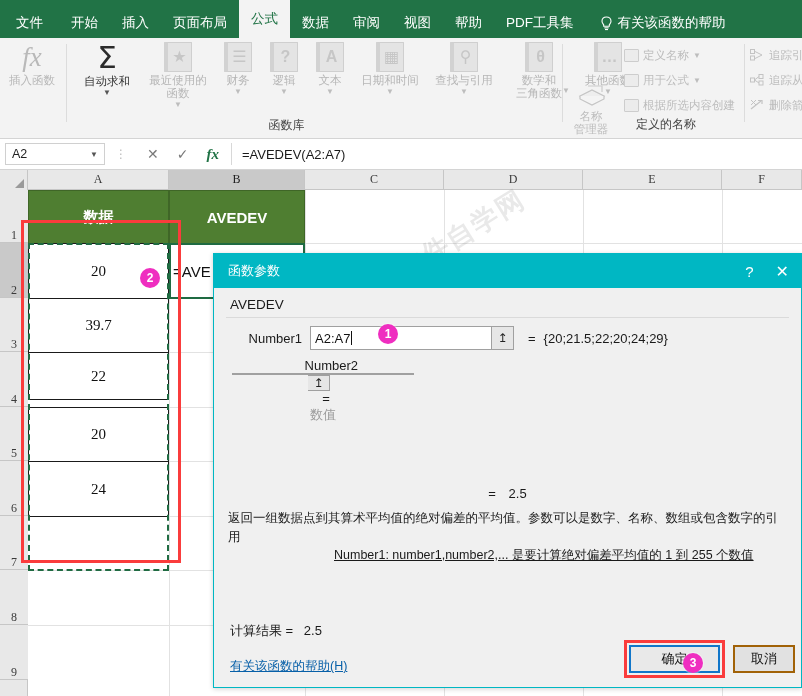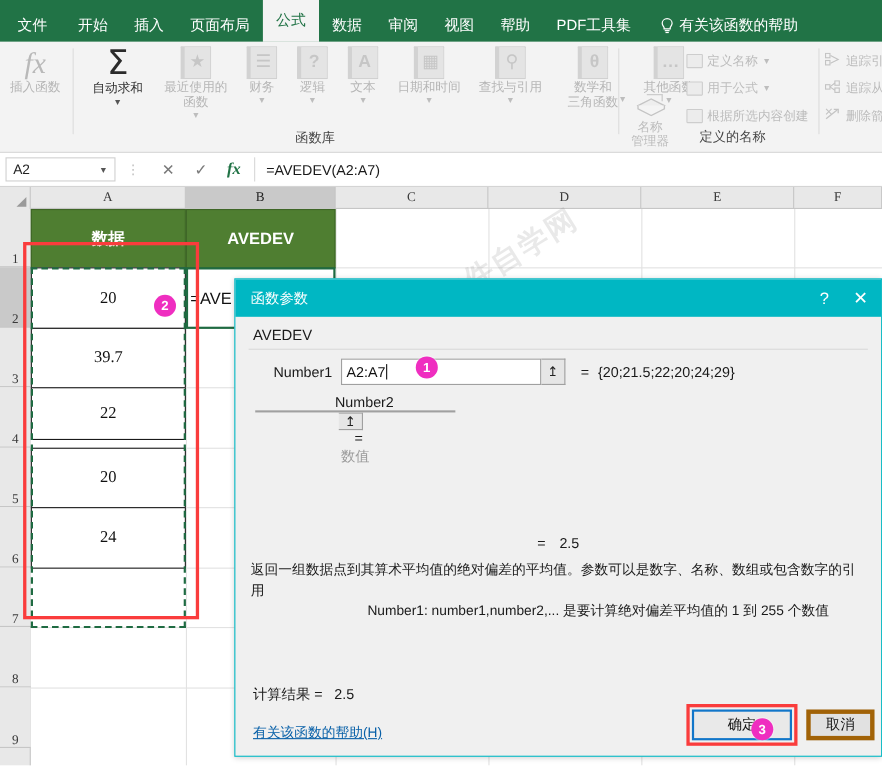--- a/index.html
+++ b/index.html
@@ -211,31 +211,31 @@
   .midresult {
     position: absolute; left: 0; width: 100%; text-align: center;
     font-size: 13px; color: #1a1a1a;
   }
   .desc1 {
     position: absolute; left: 14px; right: 14px; font-size: 12.5px;
     color: #1a1a1a; line-height: 19px;
   }
   .desc2 {
     position: absolute; left: 120px; right: 14px; font-size: 12.5px;
-    color: #1a1a1a; line-height: 19px;
+    color: #1a1a1a; line-height: 19px; text-decoration: underline;
   }
   .calcres {
     position: absolute; left: 16px; font-size: 13px; color: #1a1a1a;
   }
   .helplink {
     position: absolute; left: 16px; font-size: 12.5px; color: #0860a8;
     text-decoration: underline; cursor: default;
   }
   .dbtn {
-    position: absolute; height: 28px; background: #e1e1e1; border: 4px solid #a16207;
+    position: absolute; height: 28px; background: #e1e1e1; border: 2px solid #a16207;
     display: flex; align-items: center; justify-content: center;
     font-size: 13px; color: #111; cursor: default;
   }
   .dbtn.ok { border: 2px solid #1176c9; background: #e9e9e9; }
   .okring {
     position: absolute; border: 3px solid #fa3c3c; pointer-events: none;
   }
 
   
   .badge {

